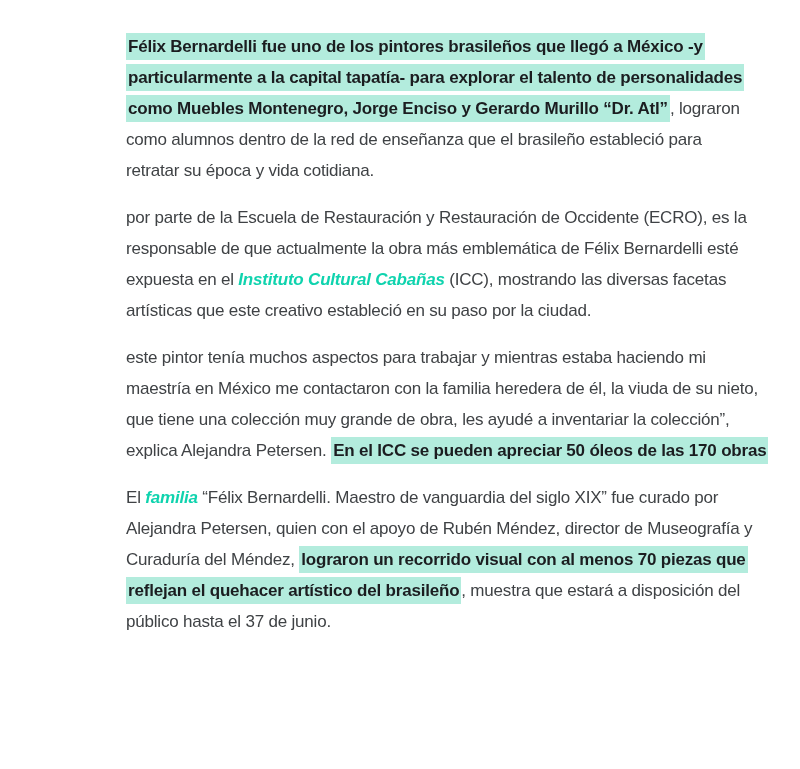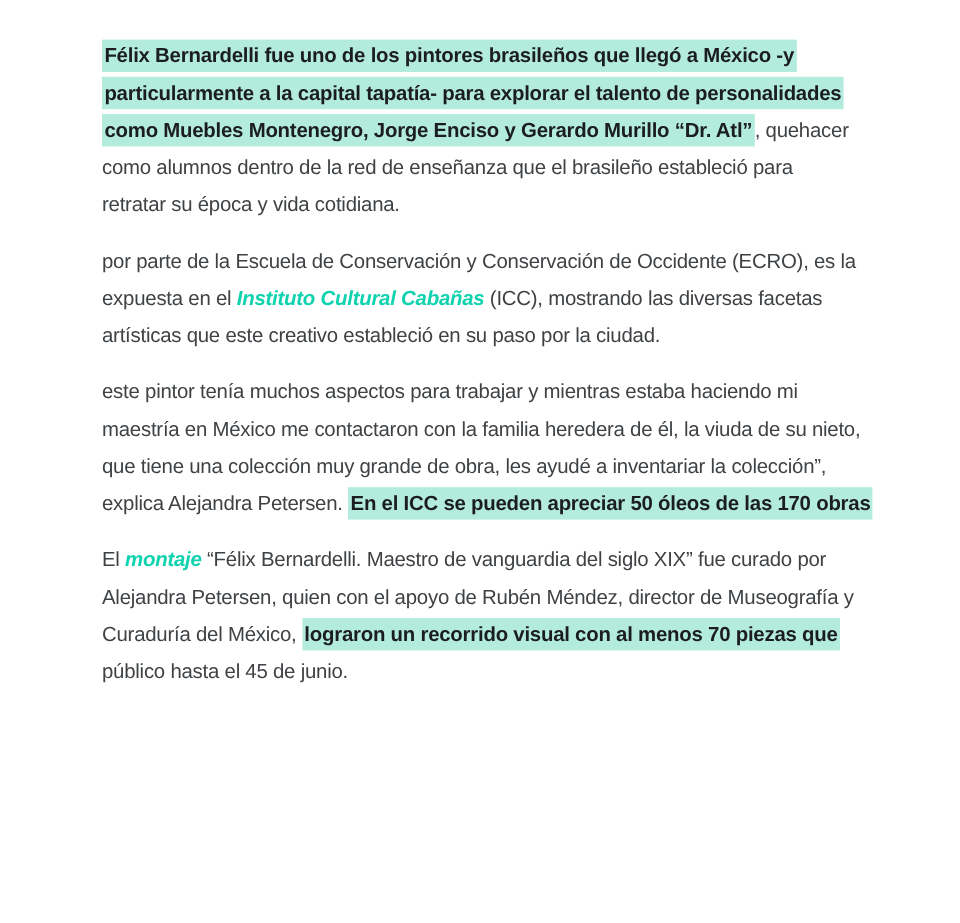--- a/index.html
+++ b/index.html
@@ -16,21 +16,21 @@
     background: var(--page-bg);
     overflow: hidden;
   }
   .content {
     padding: 31px 0 0 85px;
     font-family: "Liberation Sans", "DejaVu Sans", sans-serif;
     font-size: 17px;
     letter-spacing: -0.2px;
     color: var(--body-text);
   }
-  .para { margin-bottom: 16px; }
+  .para { margin-bottom: 16px; margin-left: 41px; }
   .line {
     height: 31px;
     line-height: 31px;
     white-space: nowrap;
   }
   .seg { color: var(--body-text); }
   .hl {
     background: var(--highlight-bg);
     color: var(--emphasis-text);
     font-weight: bold;
@@ -44,34 +44,36 @@
     font-style: italic;
   }
 </style>
 </head>
 <body>
 
 <div class="content">
     <div class="para">
       <div class="line"><span class="hl">Félix Bernardelli fue uno de los pintores brasileños que llegó a México -y</span></div>
       <div class="line"><span class="hl">particularmente a la capital tapatía- para explorar el talento de personalidades</span></div>
-      <div class="line"><span class="hl">como Muebles Montenegro, Jorge Enciso y Gerardo Murillo “Dr. Atl”</span><span class="seg">, quehacer</span></div>
+      <div class="line"><span class="hl">como Muebles Montenegro, Jorge Enciso y Gerardo Murillo “Dr. Atl”</span><span class="seg">, lograron</span></div>
       <div class="line"><span class="seg">como alumnos dentro de la red de enseñanza que el brasileño estableció para</span></div>
       <div class="line"><span class="seg">retratar su época y vida cotidiana.</span></div>
     </div>
     <div class="para">
-      <div class="line"><span class="seg">por parte de la Escuela de Conservación y Conservación de Occidente (ECRO), es la</span></div>
+      <div class="line"><span class="seg">por parte de la Escuela de Restauración y Restauración de Occidente (ECRO), es la</span></div>
+      <div class="line"><span class="seg">responsable de que actualmente la obra más emblemática de Félix Bernardelli esté</span></div>
       <div class="line"><span class="seg">expuesta en el </span><a href="#" class="link">Instituto Cultural Cabañas</a><span class="seg"> (ICC), mostrando las diversas facetas</span></div>
       <div class="line"><span class="seg">artísticas que este creativo estableció en su paso por la ciudad.</span></div>
     </div>
     <div class="para">
       <div class="line"><span class="seg">este pintor tenía muchos aspectos para trabajar y mientras estaba haciendo mi</span></div>
       <div class="line"><span class="seg">maestría en México me contactaron con la familia heredera de él, la viuda de su nieto,</span></div>
       <div class="line"><span class="seg">que tiene una colección muy grande de obra, les ayudé a inventariar la colección”,</span></div>
       <div class="line"><span class="seg">explica Alejandra Petersen. </span><span class="hl">En el ICC se pueden apreciar 50 óleos de las 170 obras</span></div>
     </div>
     <div class="para">
-      <div class="line"><span class="seg">El </span><a href="#" class="link">montaje</a><span class="seg"> “Félix Bernardelli. Maestro de vanguardia del siglo XIX” fue curado por</span></div>
+      <div class="line"><span class="seg">El </span><a href="#" class="link">familia</a><span class="seg"> “Félix Bernardelli. Maestro de vanguardia del siglo XIX” fue curado por</span></div>
       <div class="line"><span class="seg">Alejandra Petersen, quien con el apoyo de Rubén Méndez, director de Museografía y</span></div>
-      <div class="line"><span class="seg">Curaduría del México, </span><span class="hl">lograron un recorrido visual con al menos 70 piezas que</span></div>
-      <div class="line"><span class="seg">público hasta el 45 de junio.</span></div>
+      <div class="line"><span class="seg">Curaduría del Méndez, </span><span class="hl">lograron un recorrido visual con al menos 70 piezas que</span></div>
+      <div class="line"><span class="hl">reflejan el quehacer artístico del brasileño</span><span class="seg">, muestra que estará a disposición del</span></div>
+      <div class="line"><span class="seg">público hasta el 37 de junio.</span></div>
     </div>
   </div>
 
 </body></html>

